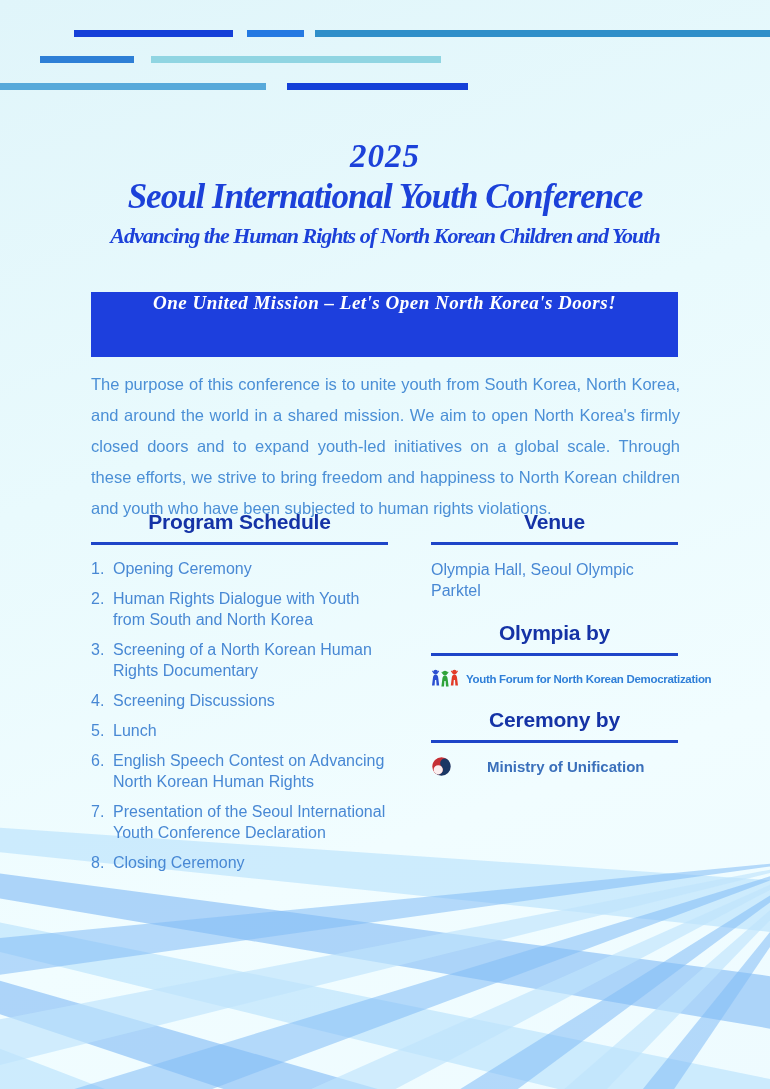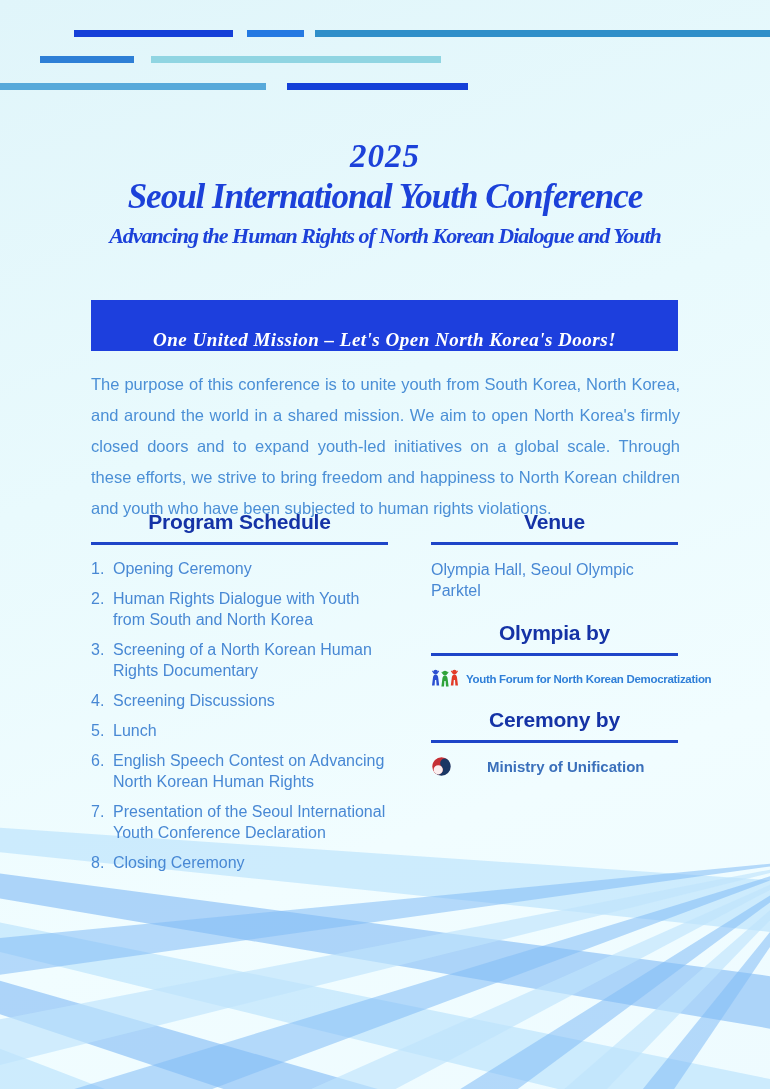--- a/index.html
+++ b/index.html
@@ -19,22 +19,22 @@
   .bar.b7{left:287px;top:83px;width:181px;background:#1540d8;}
 
   .hand{font-family:Liberation Serif, serif;font-style:italic;font-weight:bold;}
 
   #header{position:absolute;left:0;top:138px;width:770px;text-align:center;color:#1c41d9;z-index:2;}
   #year{font-size:33px;letter-spacing:1px;}
   #title{font-size:35px;margin-top:2px;letter-spacing:-1px;}
   #subtitle{font-size:22px;margin-top:6px;letter-spacing:-1px;}
 
   #banner{
-    position:absolute;left:91px;top:300px;width:587px;height:51px;background:#1d3fdd;
-    display:flex;align-items:flex-end;justify-content:center;z-index:2;
+    position:absolute;left:91px;top:292px;width:587px;height:65px;background:#1d3fdd;
+    display:flex;align-items:flex-start;justify-content:center;z-index:2;
   }
   #banner span{color:#ffffff;font-size:19px;letter-spacing:.5px;}
 
   #intro{
     position:absolute;left:91px;top:369px;width:589px;z-index:2;
     color:#4b8fd6;font-size:16.5px;line-height:31px;text-align:justify;
   }
 
   #columns{position:absolute;left:91px;top:510px;width:587px;display:flex;z-index:2;}
   #left-col{width:297px;margin-right:43px;flex-shrink:0;}
@@ -84,21 +84,21 @@
       <polygon points="830,858 -1656.392365503892,1618.1664322791157 -1605.3476920458338,1768.5391912746152" fill="rgba(130,188,246,0.55)"></polygon>
       <polygon points="830,858 -1545.2181898707622,1915.5152719970804 -1465.6637414332104,2078.626063243316" fill="rgba(190,228,252,0.65)"></polygon>
       <polygon points="830,858 -1374.9250500067074,2235.7900870063327 -1260.027837604765,2404.5392455534875" fill="rgba(130,188,246,0.55)"></polygon>
       <polygon points="830,858 -1132.2449085792075,2563.753475375319 -976.1117631933932,2728.283480880493" fill="rgba(190,228,252,0.65)"></polygon>
       <polygon points="830,858 -806.2330167295775,2878.579499788124 -623.9015490239417,3013.4976886431086" fill="rgba(130,188,246,0.55)"></polygon>
     </svg>
 
   <div id="header">
     <div id="year" class="hand">2025</div>
     <div id="title" class="hand">Seoul International Youth Conference</div>
-    <div id="subtitle" class="hand">Advancing the Human Rights of North Korean Dialogue and Youth</div>
+    <div id="subtitle" class="hand">Advancing the Human Rights of North Korean Children and Youth</div>
   </div>
 
   <div id="banner">
     <span class="hand">One United Mission – Let's Open North Korea's Doors!</span>
   </div>
 
   <div id="intro">The purpose of this conference is to unite youth from South Korea, North Korea, and around the world in a shared mission. We aim to open North Korea's firmly closed doors and to expand youth-led initiatives on a global scale. Through these efforts, we strive to bring freedom and happiness to North Korean children and youth who have been subjected to human rights violations.</div>
 
   <div id="columns">
 

